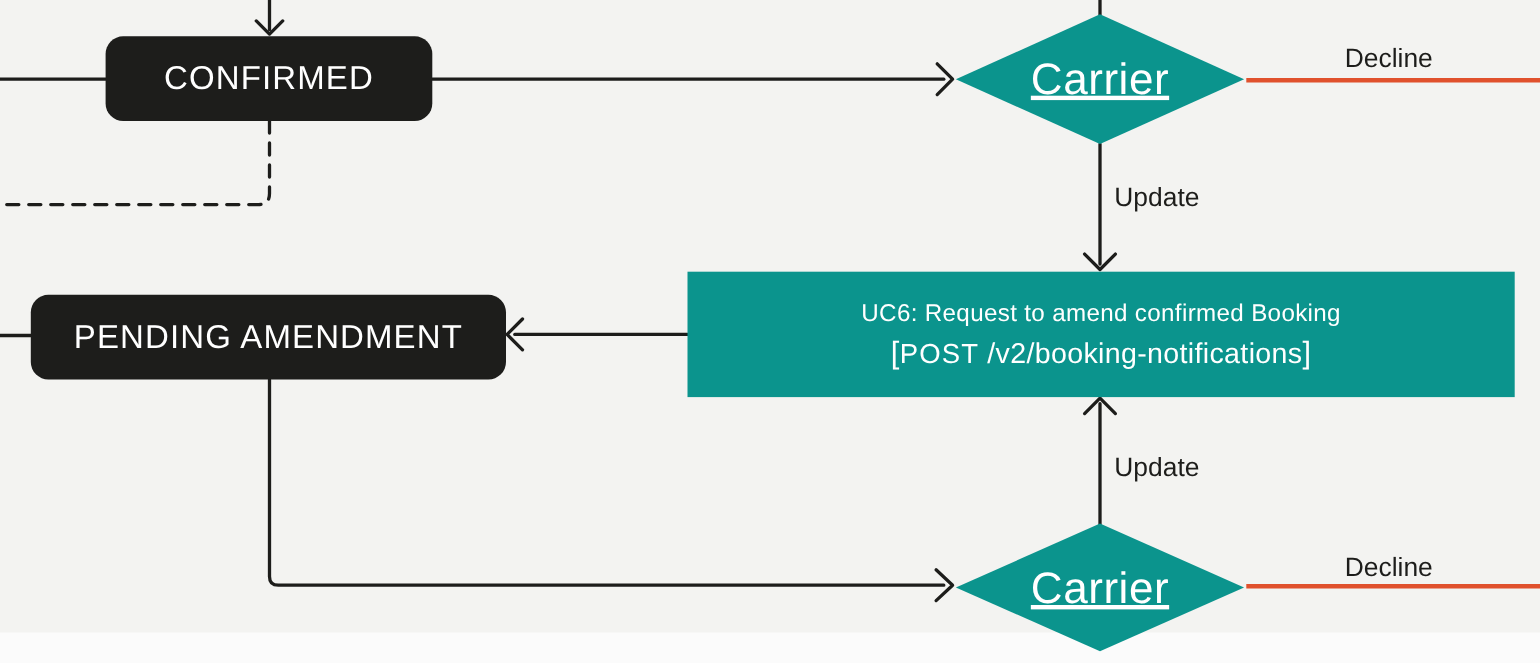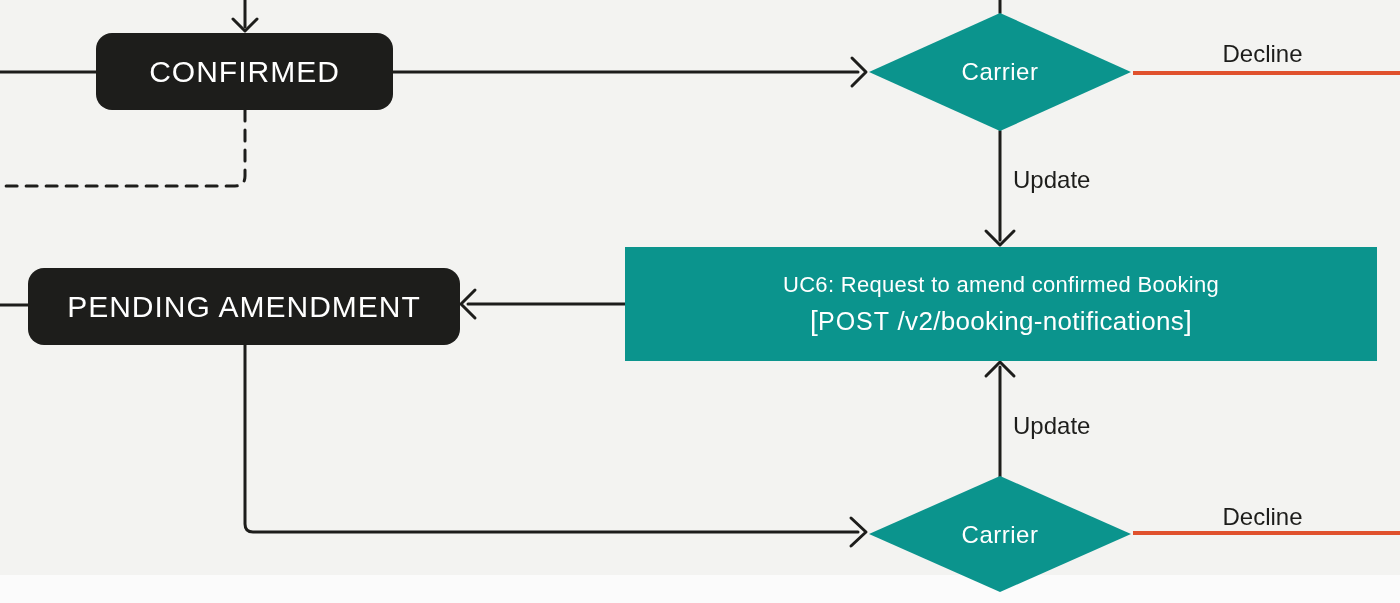--- a/index.html
+++ b/index.html
@@ -53,21 +53,21 @@
     text-align:center;
   }
   .process-box .line1{font-size:22px;letter-spacing:0.3px;}
   .process-box .line2{font-size:26px;letter-spacing:0.3px;}
   .process-box .line2 .bracket{font-size:28px;}
   .process-box .line2 .method{font-size:25px;letter-spacing:1px;}
 
   .diamond-label{
     position:absolute;width:262px;height:118px;
     display:flex;align-items:center;justify-content:center;
-    color:var(--white);font-size:24px;letter-spacing:0.5px;
+    color:var(--white);font-size:40px;letter-spacing:0.5px;text-decoration:underline;
   }
   .diamond-label.top{left:869px;top:13px;}
   .diamond-label.bottom{left:869px;top:476px;}
 
   .edge-label{
     position:absolute;
     font-size:24px;color:var(--ink);
     white-space:nowrap;
   }
   .edge-label.decline-top{left:1190px;top:40px;width:145px;text-align:center;}

